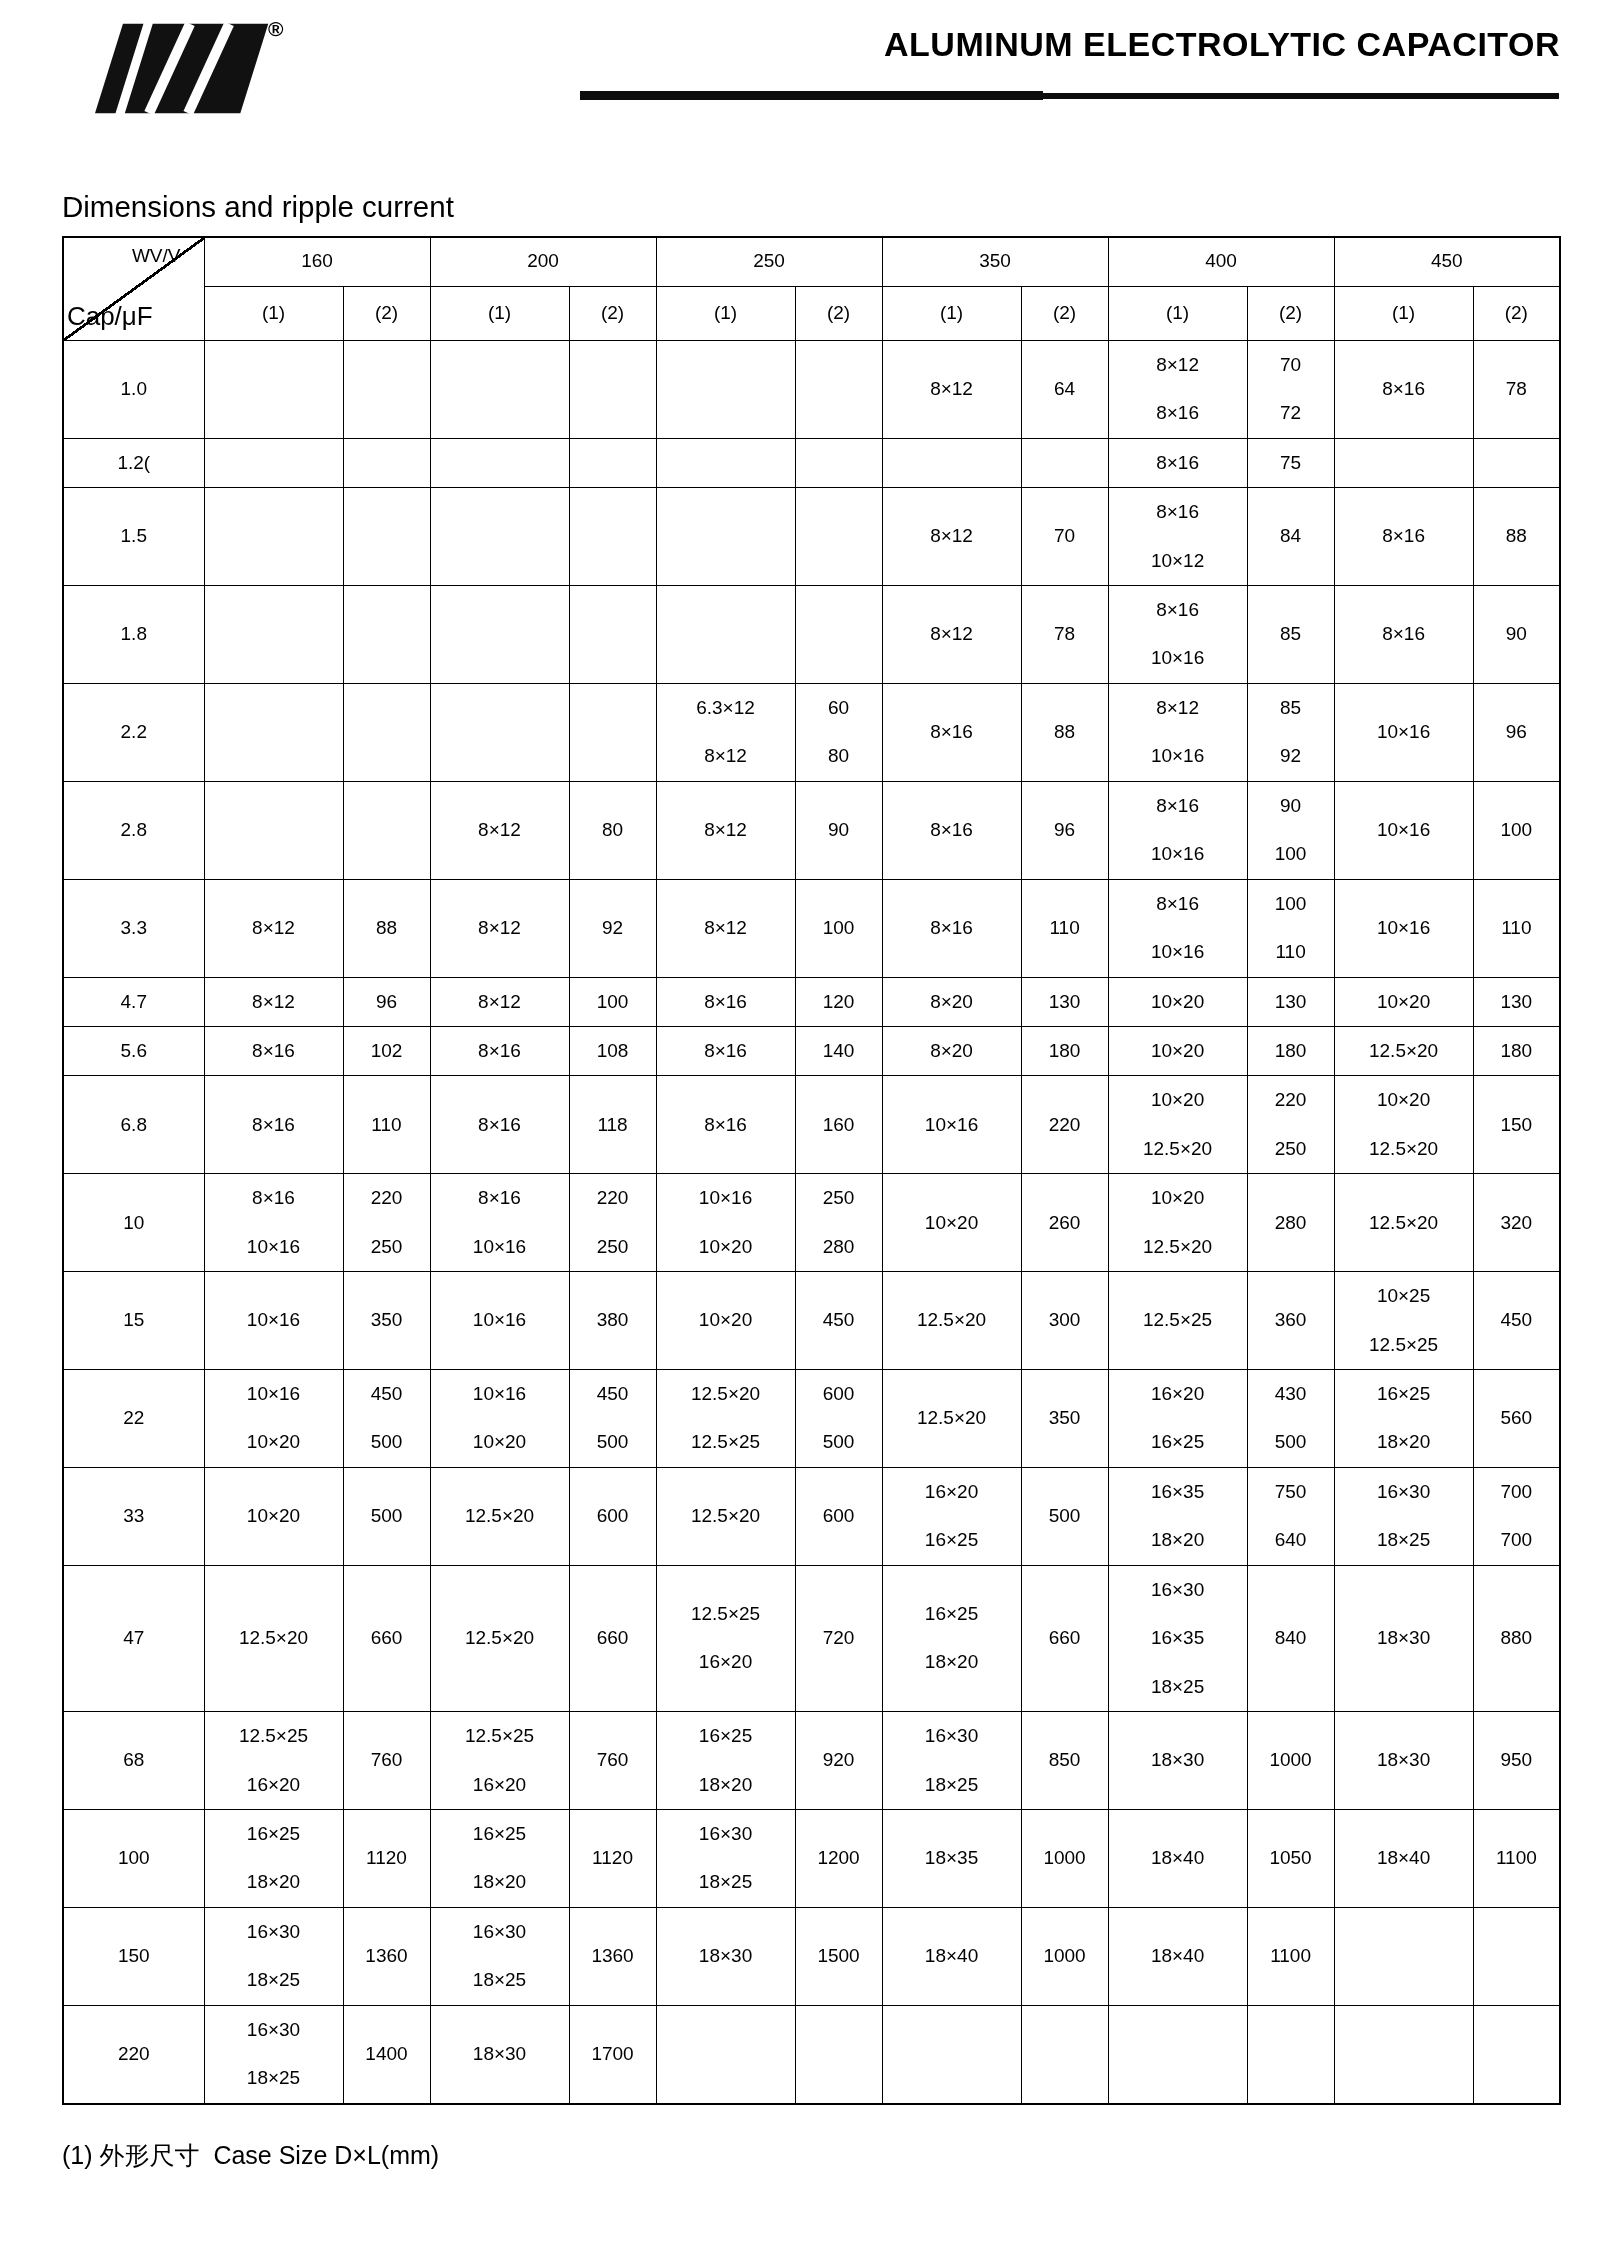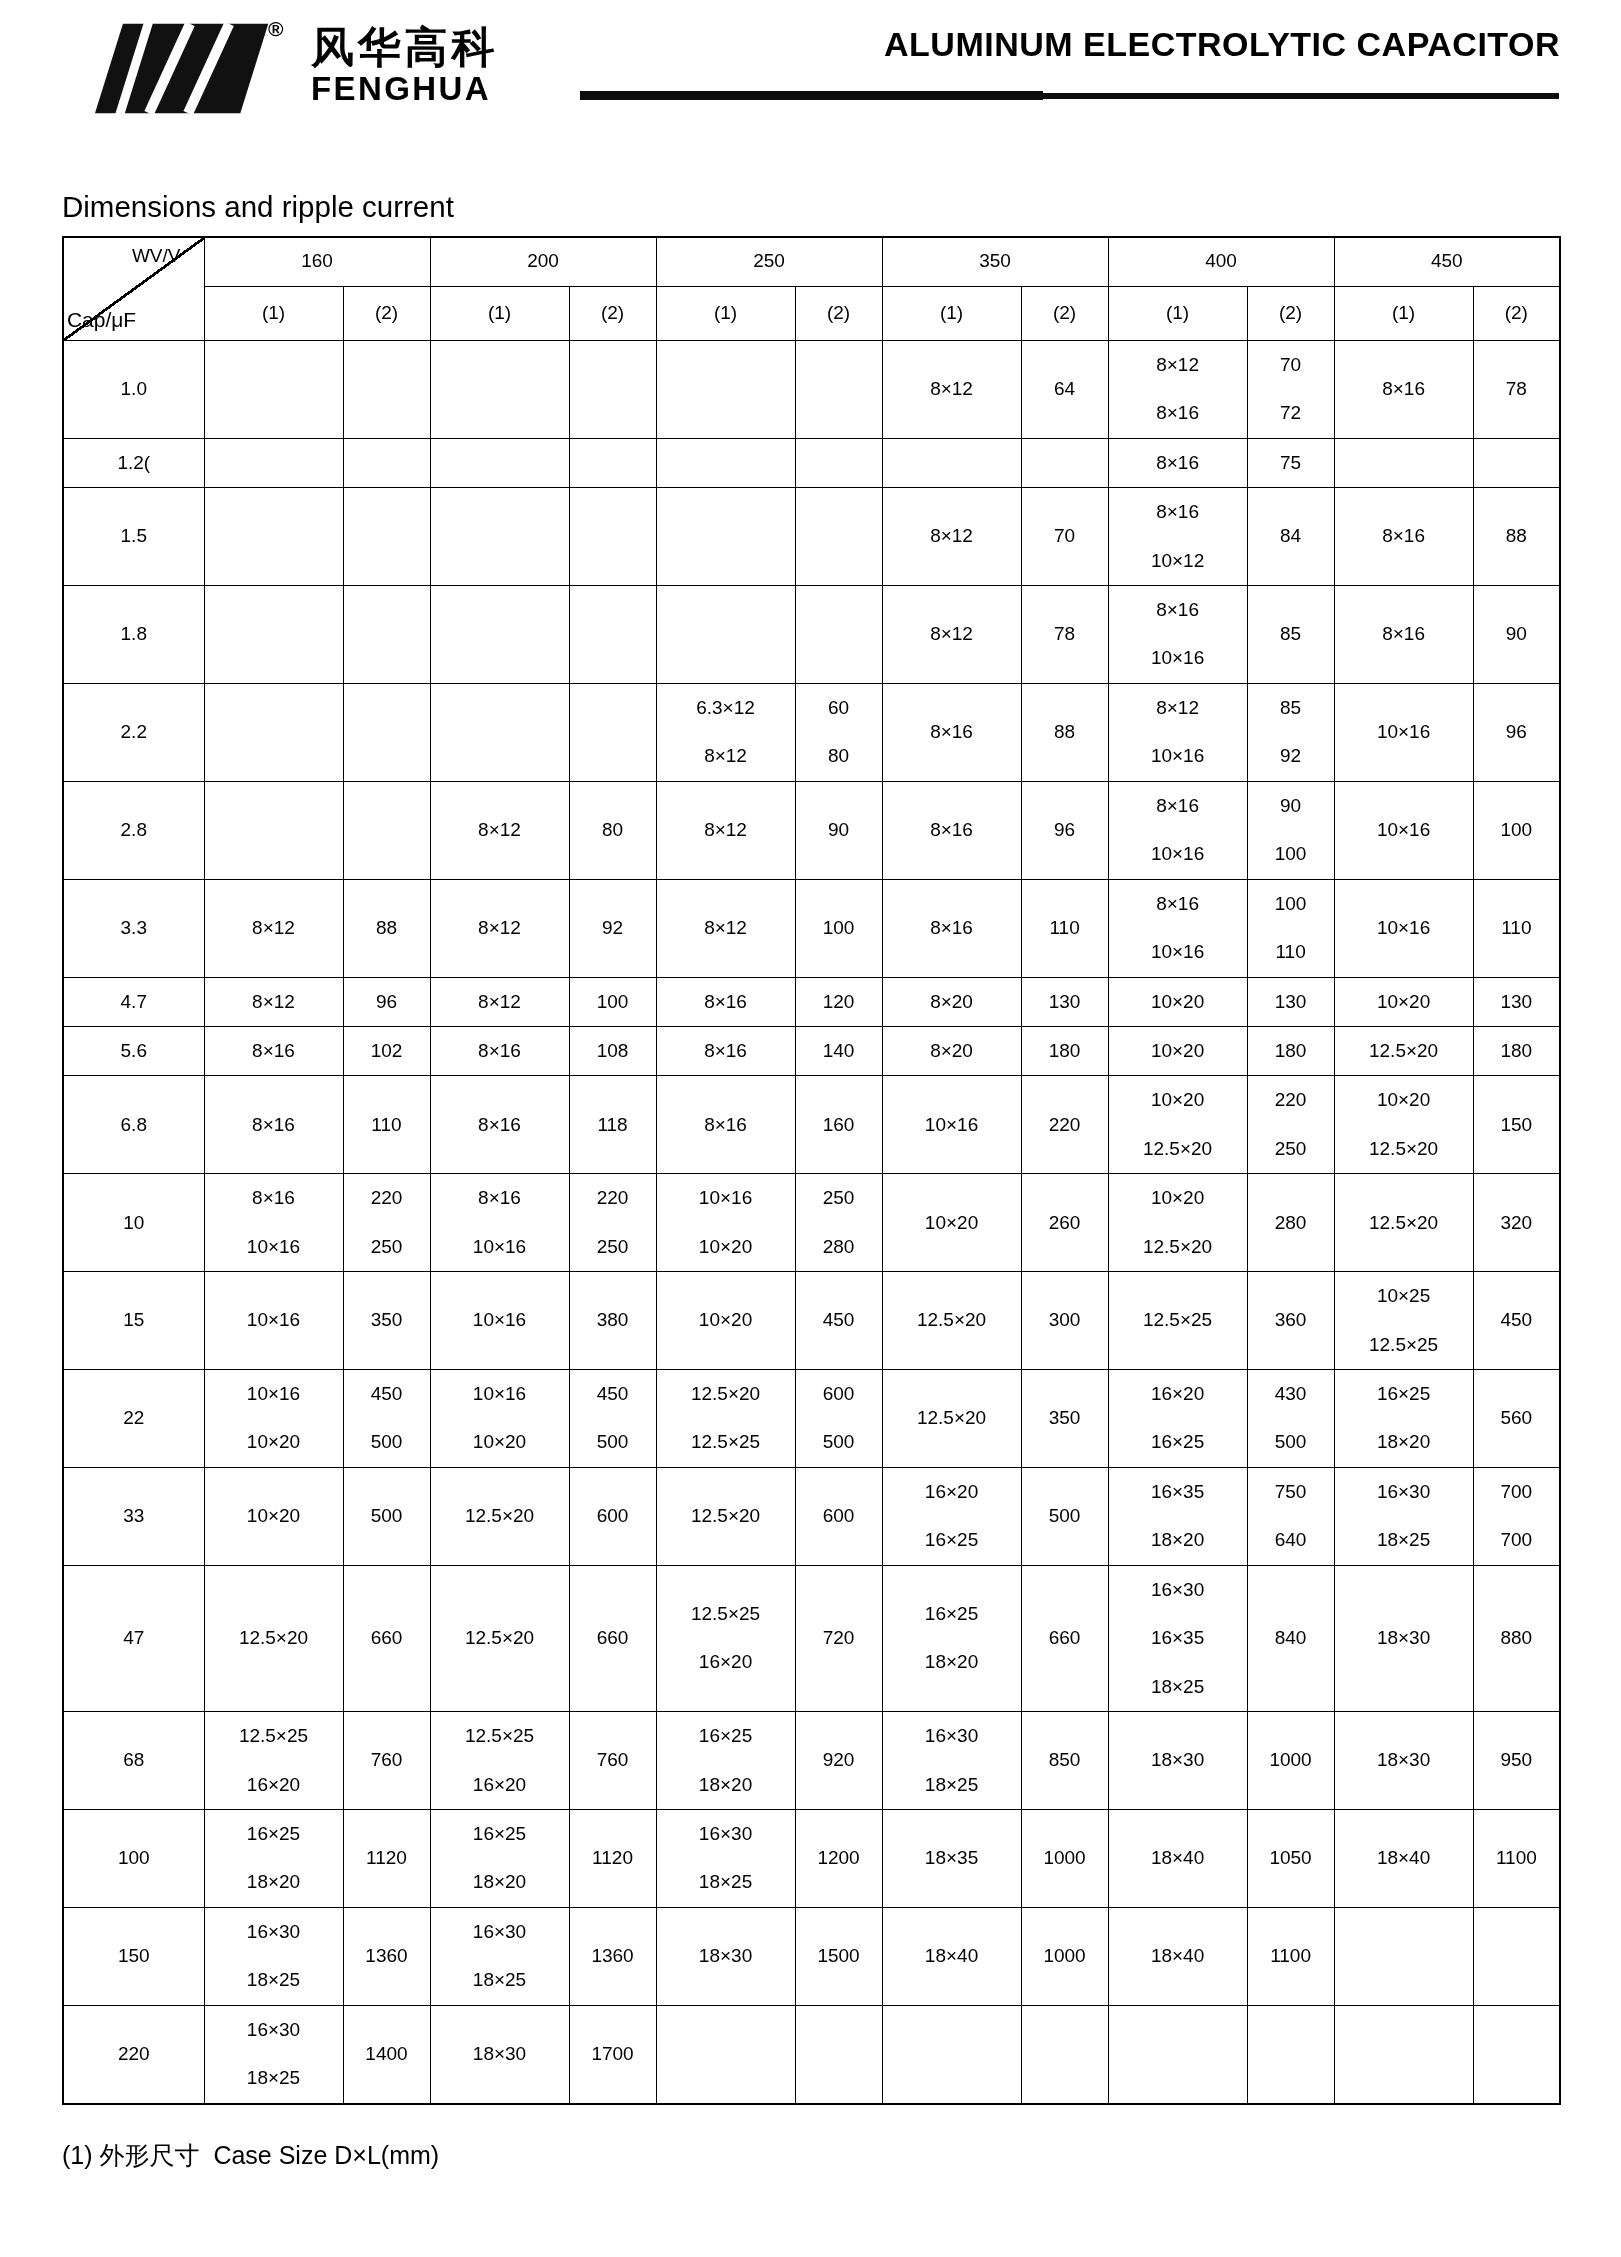--- a/index.html
+++ b/index.html
@@ -28,43 +28,39 @@
   .c1{width:139px;}
   .c2{width:87px;}
   table.dim th,table.dim td{border:1.9px solid #000;text-align:center;vertical-align:middle;
       font-size:19px;font-weight:normal;padding:0 1.9px;}
   tr.v-row th{height:48px;line-height:1.2;}
   tr.s-row th{height:53px;line-height:1.2;}
   table.dim td{white-space:pre-line;line-height:2.55;}
   th.corner{position:relative;padding:0;
       background:linear-gradient(to bottom right,transparent calc(50% - 1.4px),#000 calc(50% - 1.4px),#000 calc(50% + 1.4px),transparent calc(50% + 1.4px));}
   th.corner .wv{position:absolute;top:7.6px;right:23px;font-size:19px;}
-  th.corner .capl{position:absolute;bottom:7.6px;left:2.9px;font-size:21px;}
+  th.corner .capl{position:absolute;bottom:7.6px;left:2.9px;font-size:26px;}
 
   
   .notes{margin:28.5px 62px 0 62px;font-size:25px;line-height:1.8;}
   .note{white-space:pre-wrap;}
 </style>
 </head>
 <body>
 
 <div class="page">
 
   <div class="hdr">
     <svg class="logo-mark" viewBox="0 0 190 100" xmlns="http://www.w3.org/2000/svg">
       <polygon fill="#111" points="30,2 52,2 22,98 0,98"></polygon>
       <polygon fill="#111" points="62,2 186,2 156,98 32,98"></polygon>
       <path d="M58,98 L102,2" stroke="#fff" stroke-width="11" fill="none"></path>
       <path d="M100,98 L144,2" stroke="#fff" stroke-width="11" fill="none"></path>
     </svg>
     <div class="reg">®</div>
-    <div class="brand">
-      <div class="brand-zh">风华高科</div>
-      <div class="brand-en">FENGHUA</div>
-    </div>
     <div class="doc-title">ALUMINUM ELECTROLYTIC CAPACITOR</div>
     <div class="rule-thick"></div>
     <div class="rule-thin"></div>
   </div>
 
   <div class="sec">
     <div class="sec-en">Dimensions and ripple current</div>
   </div>
 
   <table class="dim">

